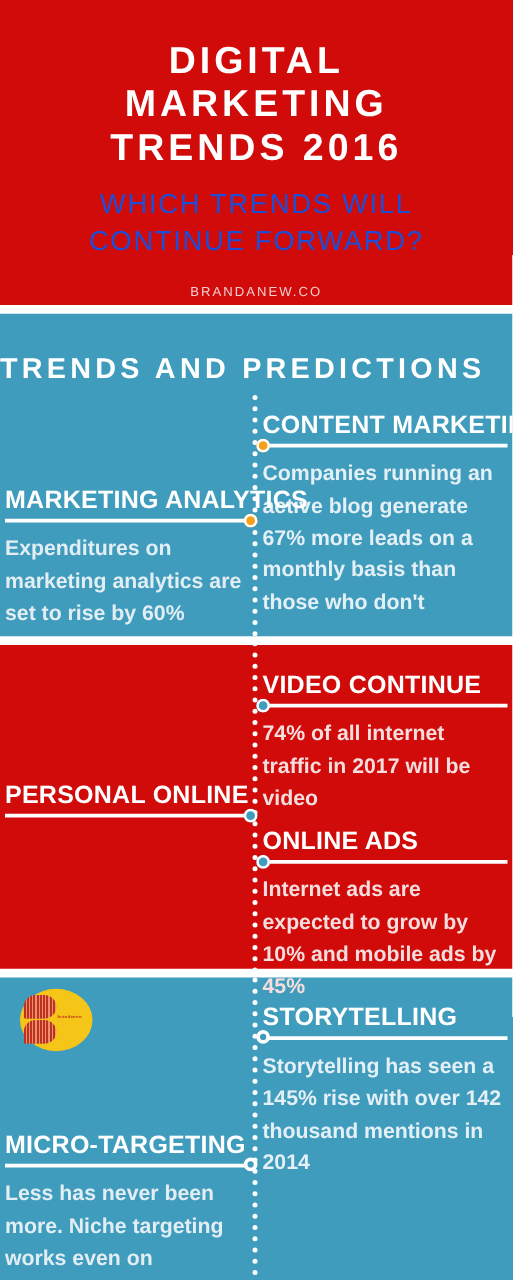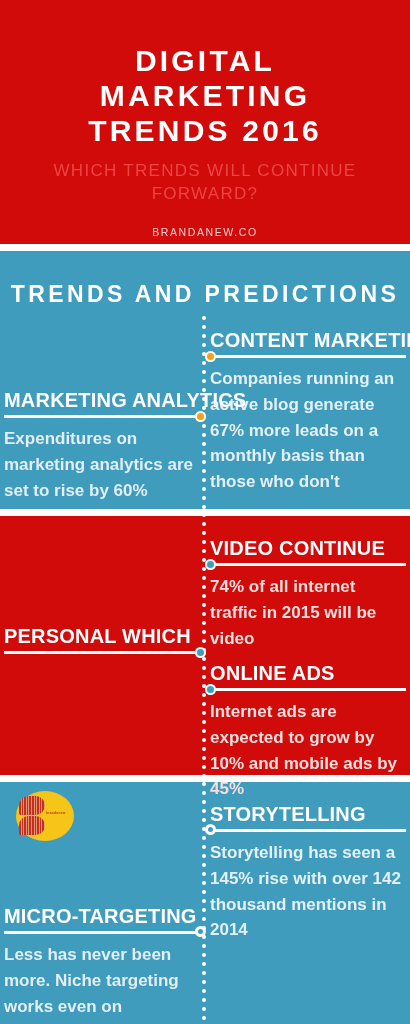--- a/index.html
+++ b/index.html
@@ -19,53 +19,52 @@
   .band { position:absolute; left:0; width:410px; }
   #band-hero   { top:0;    height:244px; background:#d10a0a; }
   #band-blue1  { top:251px; height:258px; background:#3f9cbd; }
   #band-red2   { top:516px; height:259px; background:#d10a0a; }
   #band-blue2  { top:782px; height:242px; background:#3f9cbd; }
 
   
   #hero-inner {
     position:absolute; top:0; left:0; width:410px; height:244px;
     display:flex; flex-direction:column; align-items:center;
-    padding-top:44px;
+    padding-top:32px;
   }
   #hero-title {
     color:#ffffff;
     font-size:30px;
     font-weight:bold;
     letter-spacing:3.2px;
     line-height:1.16;
     text-align:center;
     font-stretch:condensed;
     width:360px;
   }
   #hero-sub {
     margin-top:12px;
-    color:#ef4444;
-    font-size:17px;
+    color:#1d4ed8;
+    font-size:22px;
     letter-spacing:1.3px;
     line-height:1.35;
     text-align:center;
     width:350px;
   }
   #hero-url {
     margin-top:20px;
     color:#f0cfcf;
     font-size:10.5px;
     letter-spacing:1.6px;
     text-align:left;
   }
 
   
   #section-heading {
     position:absolute; top:281px; left:0; width:410px;
-    text-align:center;
     color:#ffffff;
     font-size:23px;
     font-weight:bold;
     letter-spacing:3.4px;
     font-stretch:condensed;
   }
 
   
   .spine {
     position:absolute;
@@ -289,25 +288,25 @@
       <span class="node left-node node-orange"></span>
     </div>
     <div class="body">Expenditures on marketing analytics are set to rise by 60%</div>
   </div>
 
   <div class="item right on-red" id="item-video-marketing">
     <div class="hd">VIDEO CONTINUE</div>
     <div class="rule">
       <span class="node right-node node-blue"></span>
     </div>
-    <div class="body">74% of all internet traffic in 2015 will be video</div>
+    <div class="body">74% of all internet traffic in 2017 will be video</div>
   </div>
 
   <div class="item left on-red" id="item-personal-touch">
-    <div class="hd">PERSONAL WHICH</div>
+    <div class="hd">PERSONAL ONLINE</div>
     <div class="rule">
       <span class="node left-node node-blue"></span>
     </div>
   </div>
 
   <div class="item right on-red" id="item-online-ads">
     <div class="hd">ONLINE ADS</div>
     <div class="rule">
       <span class="node right-node node-blue"></span>
     </div>

